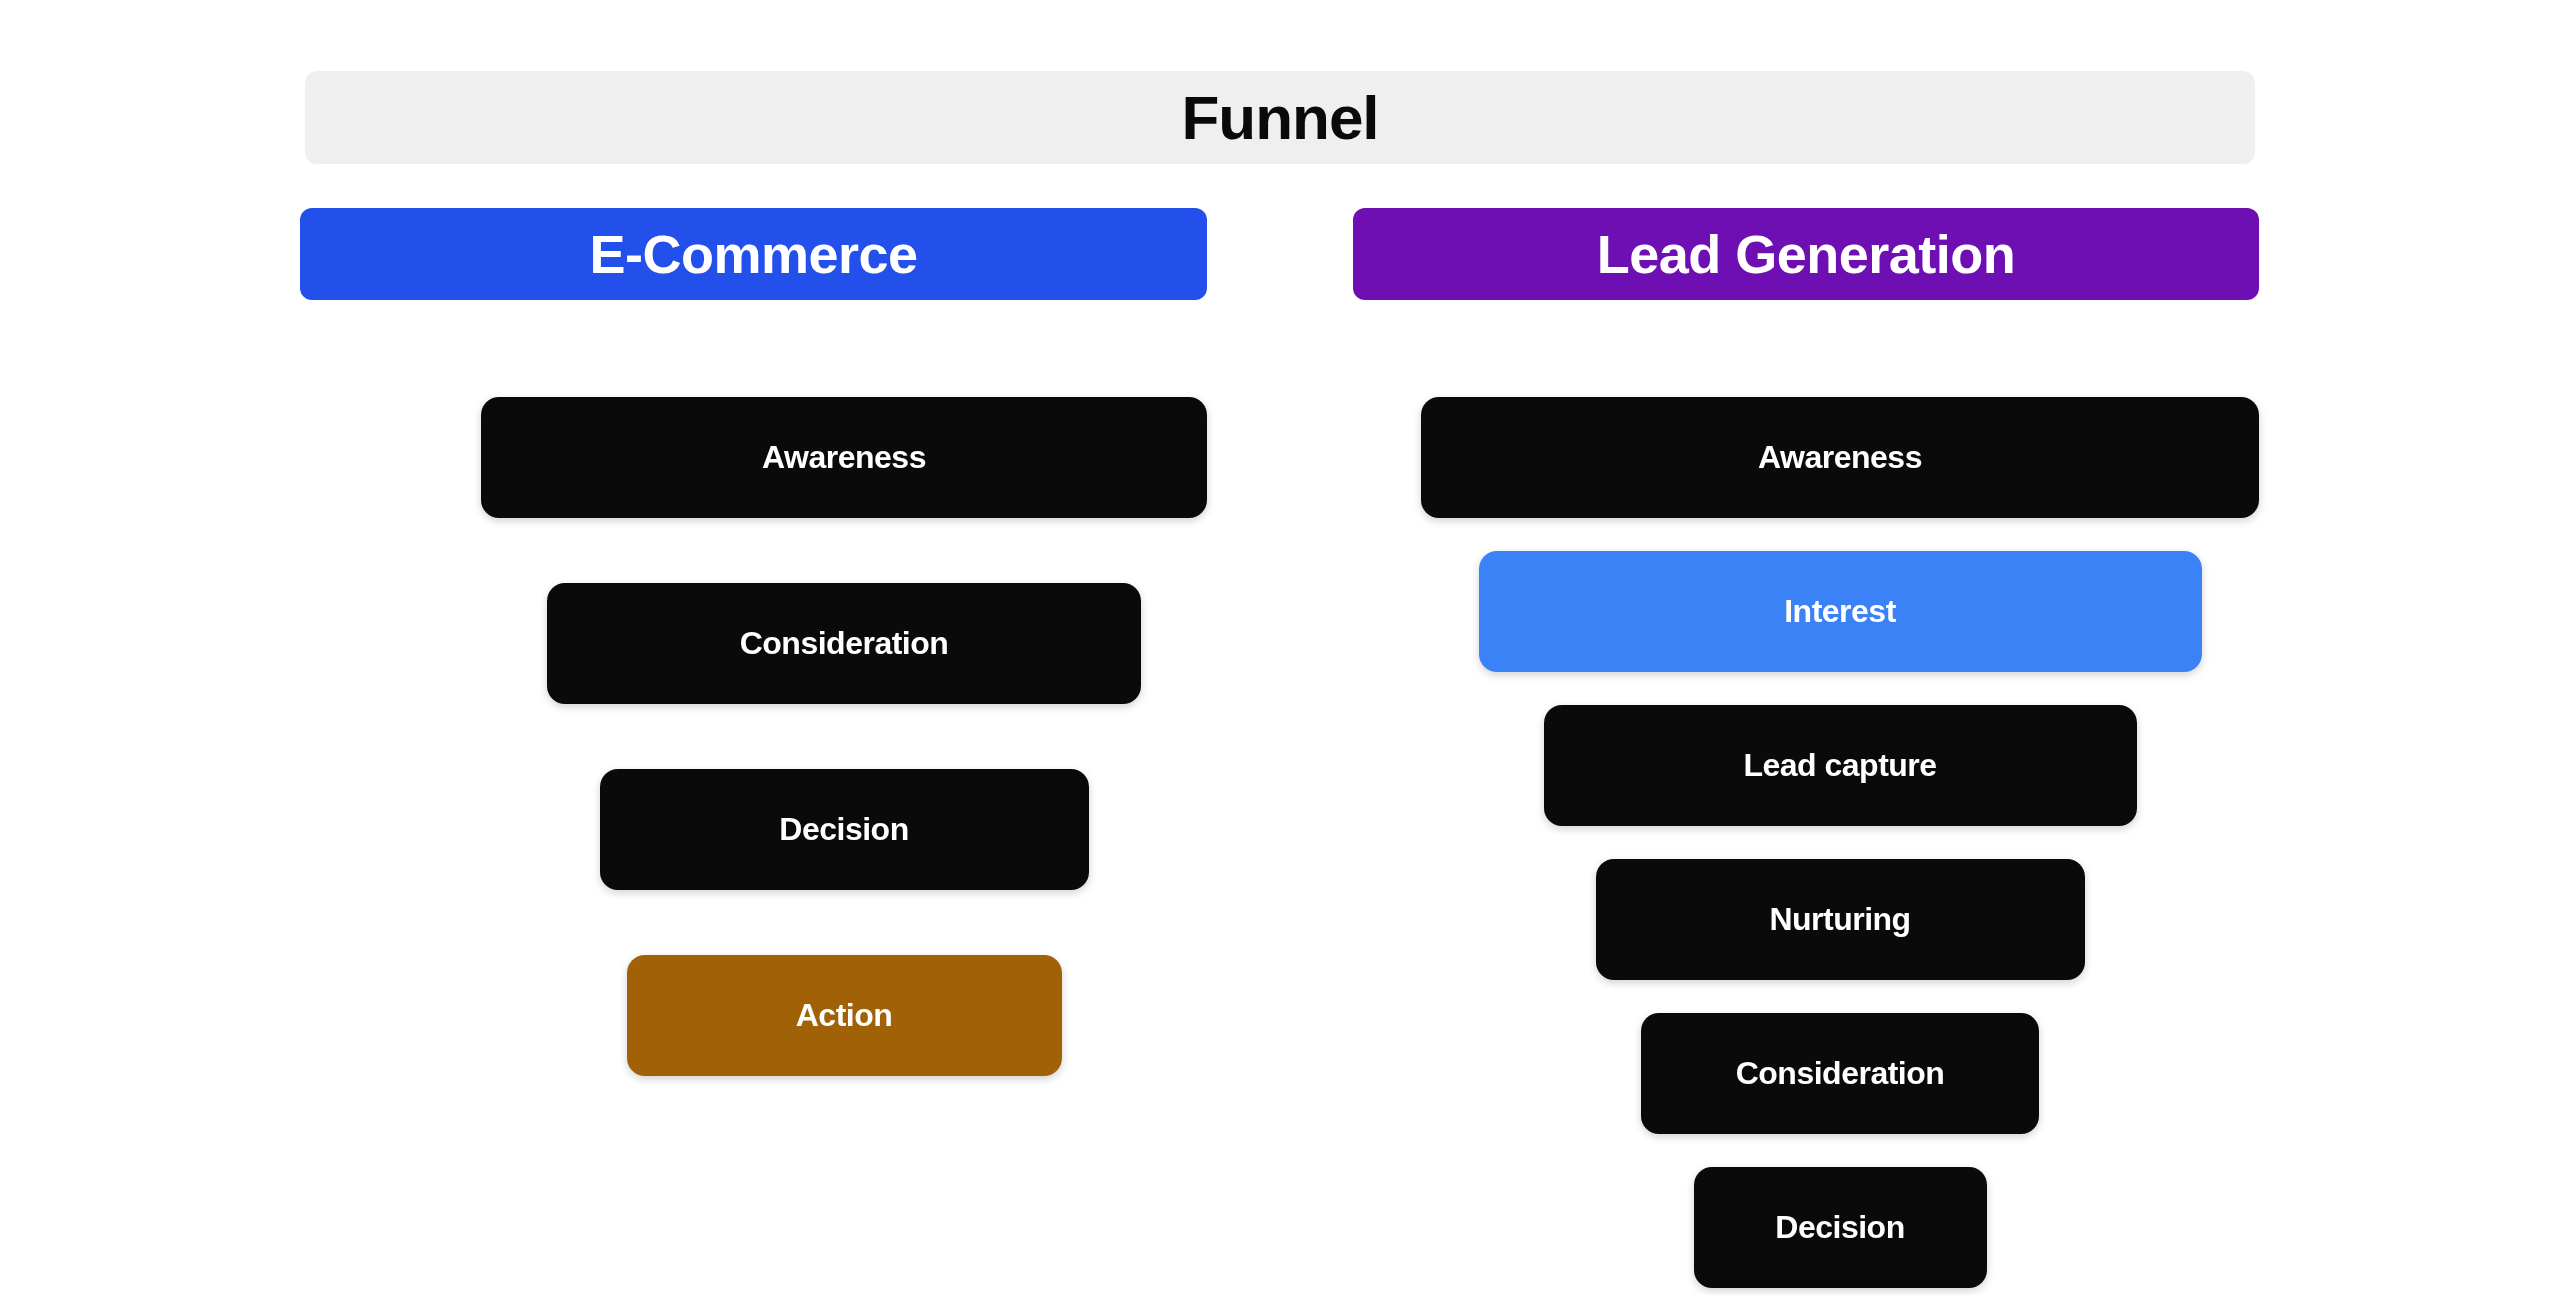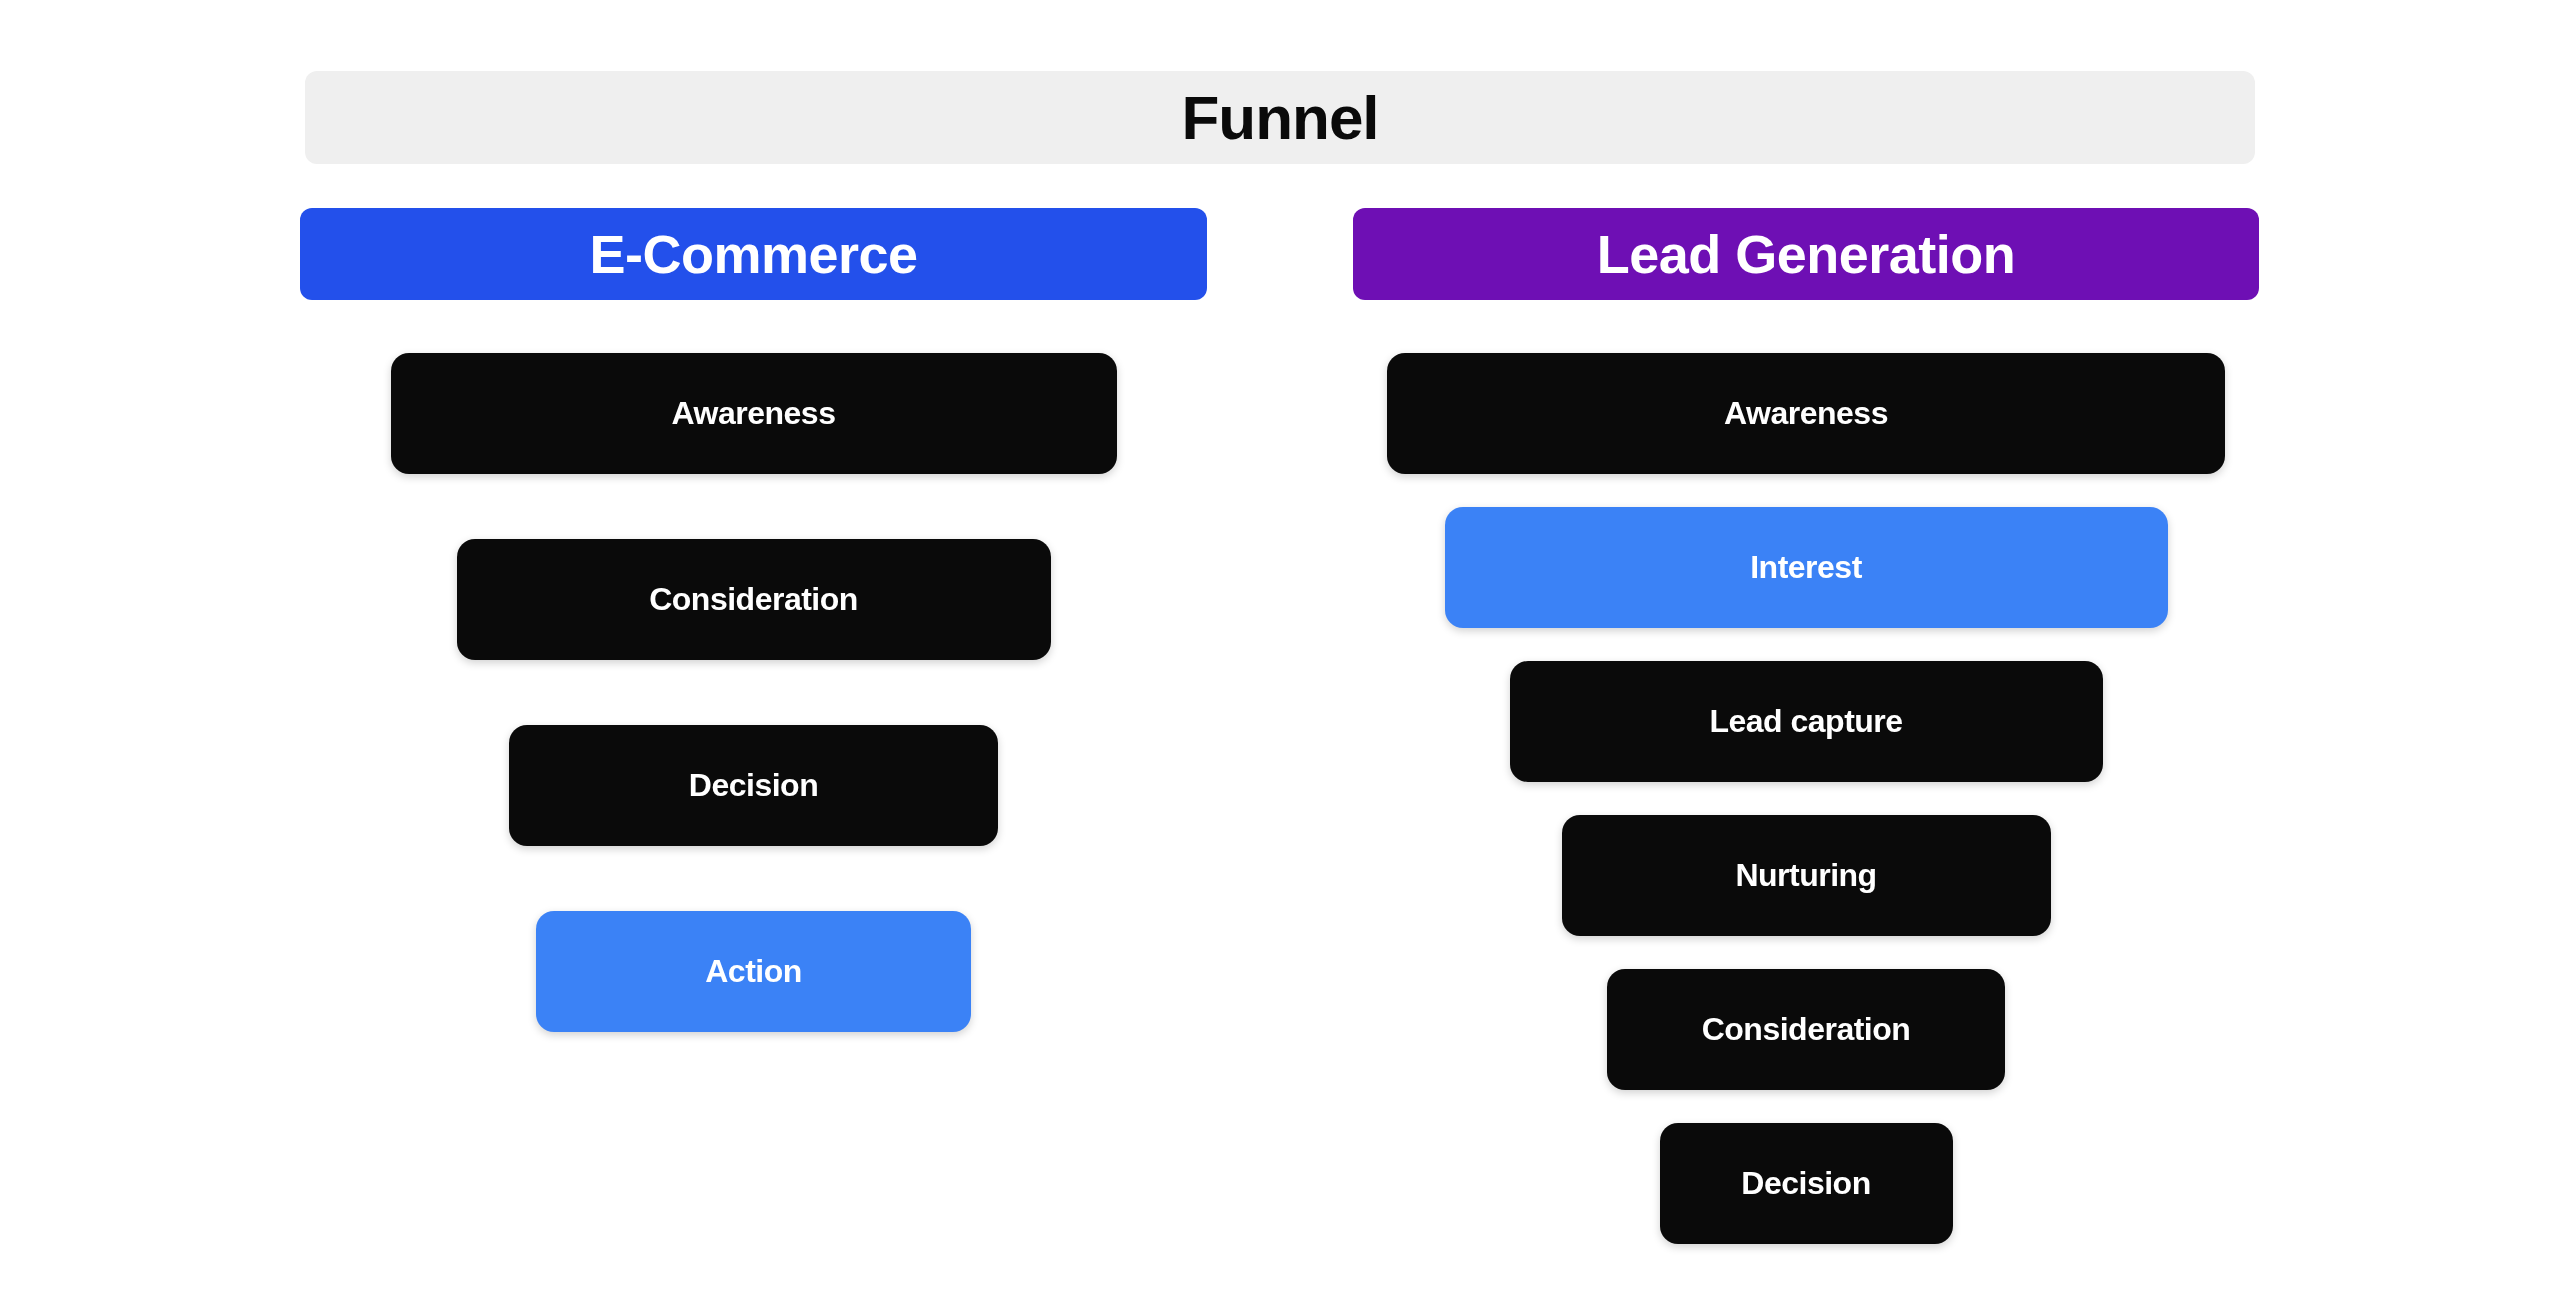--- a/index.html
+++ b/index.html
@@ -17,21 +17,21 @@
     width:1950px; height:93px;
     border-radius:12px;
     display:flex; align-items:center; justify-content:center;
     font-size:62px; font-weight:bold; letter-spacing:-1px;
     color:#0a0a0a;
     margin-top:11px;
   }
   .column{
     position:absolute;
     top:208px;
-    display:flex; flex-direction:column; align-items:center;
+    display:flex; flex-direction:column; align-items:flex-end;gap:44px;
   }
   .col-ecom{ left:300px;  width:907px; }
   .col-lead{ left:1353px; width:906px; }
   .col-header{
     width:100%; height:92px;
     border-radius:12px;
     display:flex; align-items:center; justify-content:center;
     color:#ffffff;
     font-size:54px; font-weight:bold; letter-spacing:-0.5px;
   }
@@ -56,21 +56,21 @@
 <div class="canvas">
 
   <div class="title-bar" style="background: rgb(239, 239, 239);">Funnel</div>
 
   <div class="column col-ecom">
     <div class="col-header" style="background: rgb(35, 80, 235);">E-Commerce</div>
     <div class="stages">
       <div class="stage" style="width: 726px; background: rgb(10, 10, 10);">Awareness</div>
       <div class="stage" style="width: 594px; background: rgb(10, 10, 10);">Consideration</div>
       <div class="stage" style="width: 489px; background: rgb(10, 10, 10);">Decision</div>
-      <div class="stage" style="width: 435px; background: #3b82f6;">Action</div>
+      <div class="stage" style="width: 435px; background: #a16207;">Action</div>
     </div>
   </div>
 
   <div class="column col-lead">
     <div class="col-header" style="background: rgb(110, 15, 180);">Lead Generation</div>
     <div class="stages">
       <div class="stage" style="width: 838px; background: rgb(10, 10, 10);">Awareness</div>
       <div class="stage" style="width: 723px; background: #3b82f6;">Interest</div>
       <div class="stage" style="width: 593px; background: rgb(10, 10, 10);">Lead capture</div>
       <div class="stage" style="width: 489px; background: rgb(10, 10, 10);">Nurturing</div>

